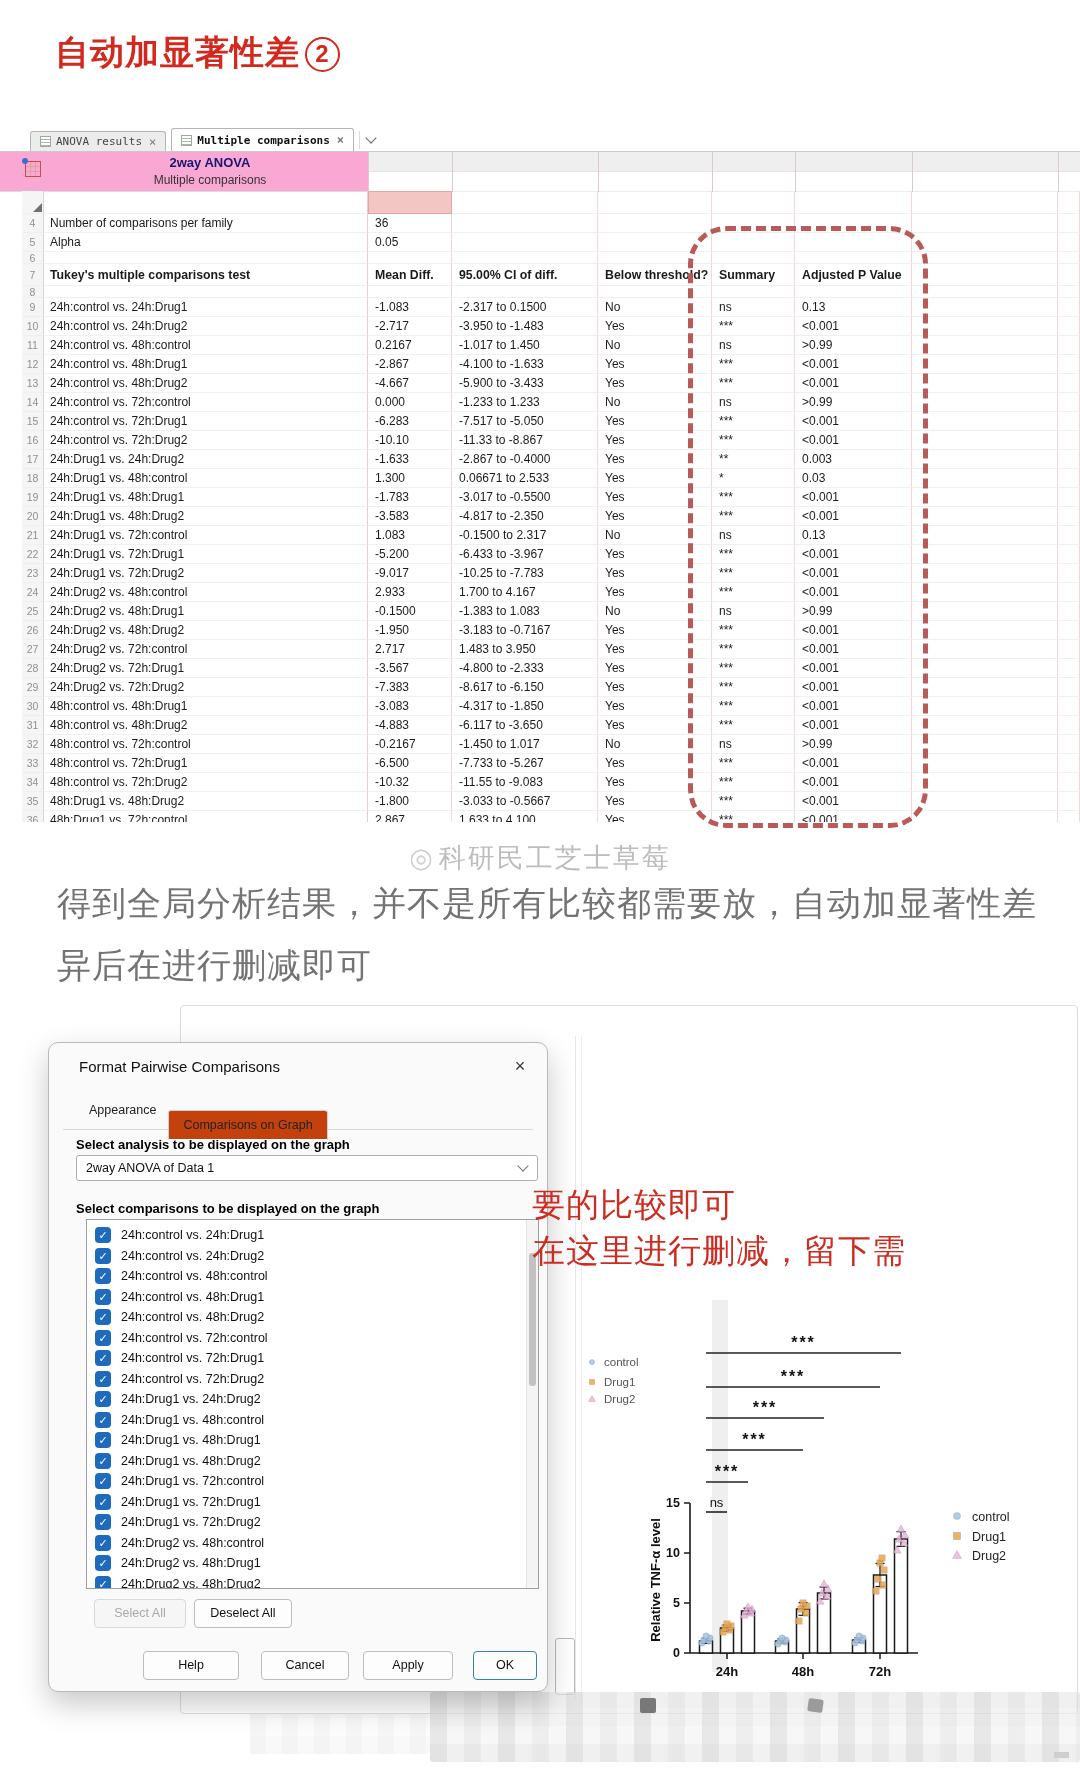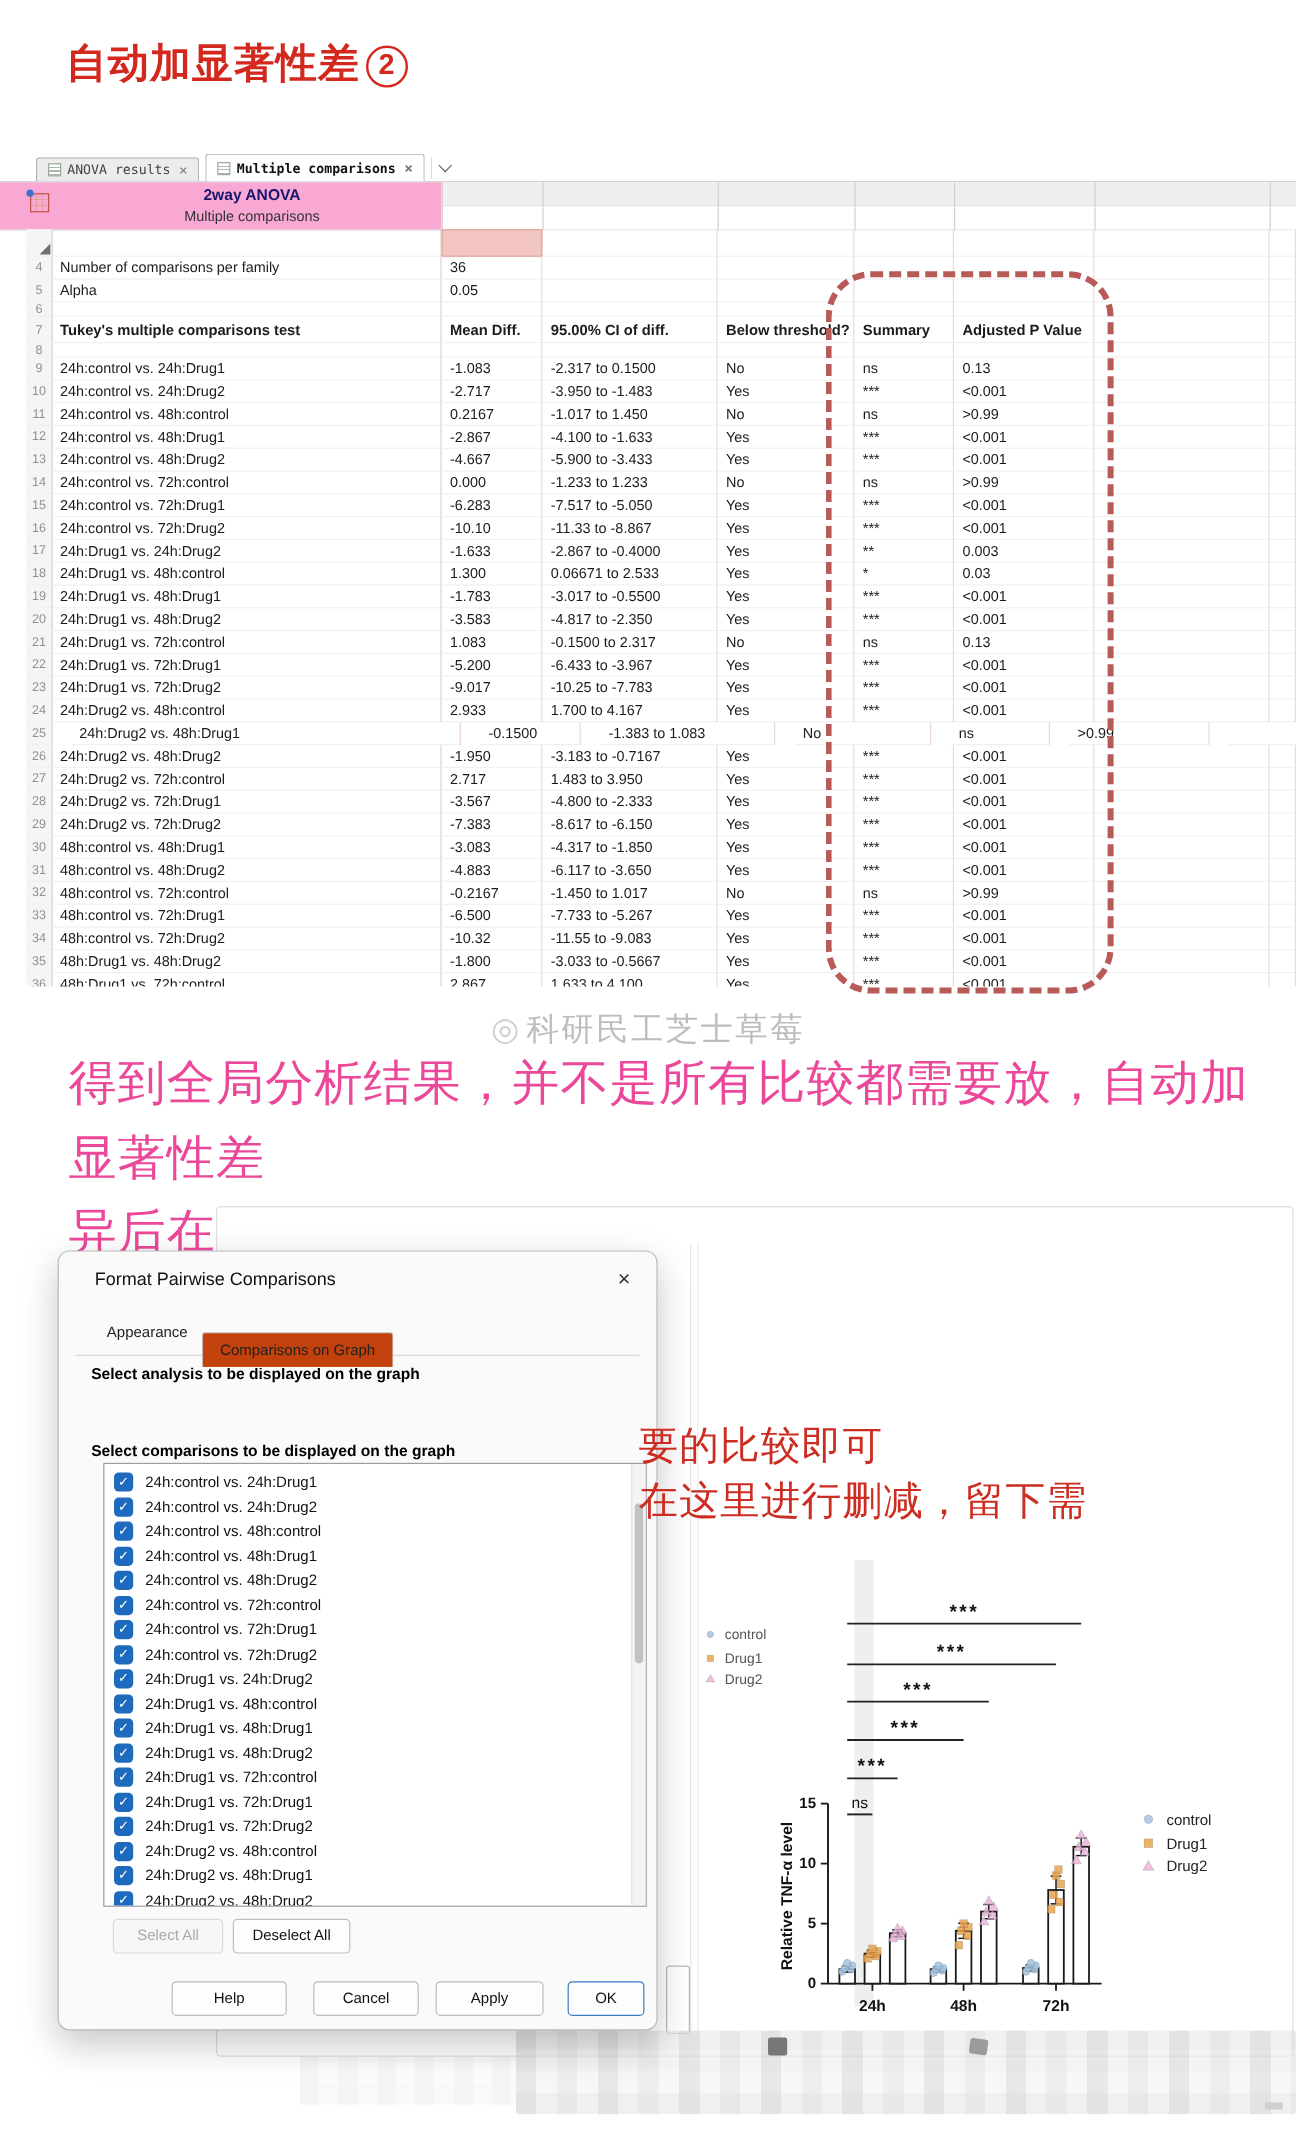--- a/index.html
+++ b/index.html
@@ -4,21 +4,21 @@
 <style>
   html,body{margin:0;padding:0}
   body{width:1080px;height:1778px;position:relative;background:#fff;
        font-family:"Liberation Sans",sans-serif;overflow:hidden;color:#1b1b1b}
   .abs{position:absolute}
 
   
   .main-title{left:55px;top:30px;font-size:34px;font-weight:600;color:#d2281e;letter-spacing:1px}
   .circ2{display:inline-block;width:31px;height:31px;border:2.5px solid #d2281e;border-radius:50%;
          text-align:center;line-height:30px;font-size:24px;margin-left:5px;vertical-align:2px}
-  .note1{left:57px;top:872px;font-size:40px;color:#ec4899;font-weight:500;line-height:62px;letter-spacing:1px}
+  .note1{left:57px;top:872px;font-size:34px;color:#737373;font-weight:500;line-height:62px;letter-spacing:1px}
   .note2{left:532px;top:1182px;font-size:33px;color:#cc2d22;font-weight:500;line-height:46px;z-index:12;letter-spacing:1px}
   .watermark{left:0;top:840px;width:1080px;text-align:center;font-size:27px;color:#bdbdbd;letter-spacing:2px}
   .wm-circ{color:#cfcfcf;margin-right:4px}
 
   
   .sheet{left:0;top:128px;width:1080px;height:694px;overflow:hidden;background:#fff}
   .stabbar{position:absolute;left:30px;top:0;height:23px;display:flex;align-items:flex-end;gap:5px;z-index:2}
   .stab{display:flex;align-items:center;gap:5px;padding:0 9px;height:20px;background:#ececec;
         border:1px solid #b5b5b5;border-bottom:none;border-radius:3px 3px 0 0;
         font:11px "DejaVu Sans Mono",monospace;color:#444;box-sizing:border-box}
@@ -382,21 +382,21 @@
         <div class="g">24</div>
         <div class="lab">24h:Drug2 vs. 48h:control</div>
         <div class="c">2.933</div>
         <div class="c">1.700 to 4.167</div>
         <div class="c">Yes</div>
         <div class="c">***</div>
         <div class="c">&lt;0.001</div>
         <div class="c"></div>
         <div class="c"></div>
       </div>
-      <div class="srow" style="height: 19px; line-height: 19px; gap: 16px;">
+      <div class="srow" style="height: 19px; line-height: 19px;">
         <div class="g">25</div>
         <div class="lab">24h:Drug2 vs. 48h:Drug1</div>
         <div class="c">-0.1500</div>
         <div class="c">-1.383 to 1.083</div>
         <div class="c">No</div>
         <div class="c">ns</div>
         <div class="c">&gt;0.99</div>
         <div class="c"></div>
         <div class="c"></div>
       </div>
@@ -543,20 +543,24 @@
   <div class="dlg-title">Format Pairwise Comparisons</div>
   <div class="dlg-close">×</div>
 
   <div class="dlg-tabs">
     <div class="dtab">Appearance</div>
     <div class="dtab active">Comparisons on Graph</div>
   </div>
   <div class="dlg-rule"></div>
 
   <div class="dlg-label" style="top:94px">Select analysis to be displayed on the graph</div>
+  <div class="dlg-select">
+    <span>2way ANOVA of Data 1</span>
+    <span class="caret"></span>
+  </div>
 
   <div class="dlg-label" style="top:158px">Select comparisons to be displayed on the graph</div>
   <div class="dlg-list" id="cmp-list">
     <div class="dlg-scroll">
         <div class="dlg-thumb"></div>
       </div>
   <div class="ditem">
         <span class="cbx">✓</span>
         <span>24h:control vs. 24h:Drug1</span>
       </div>

